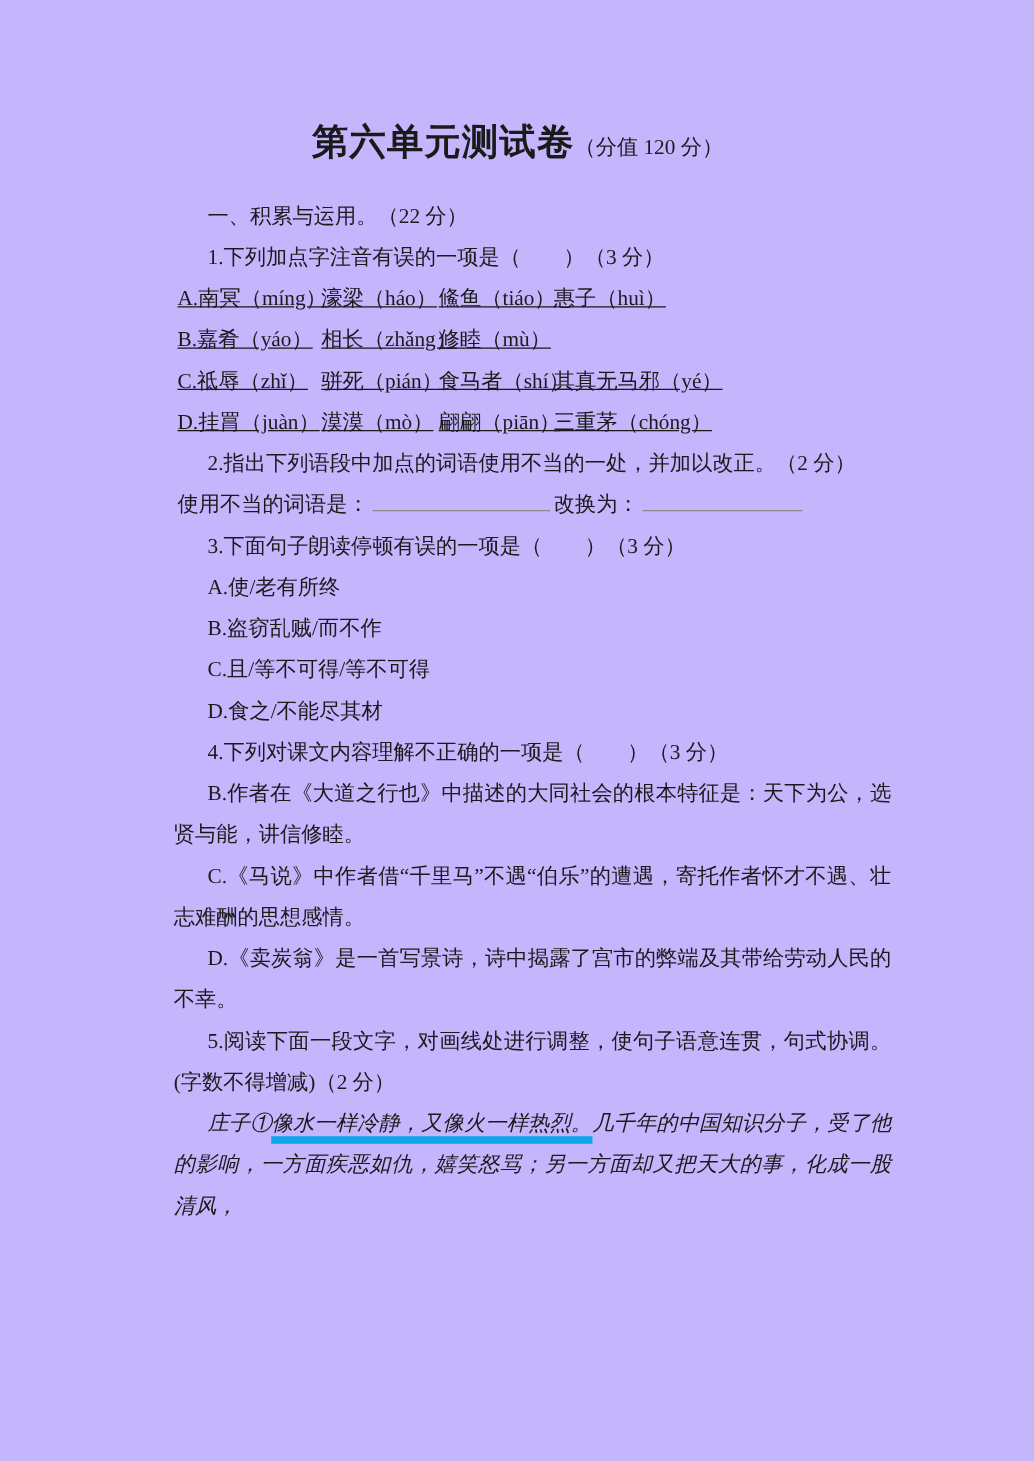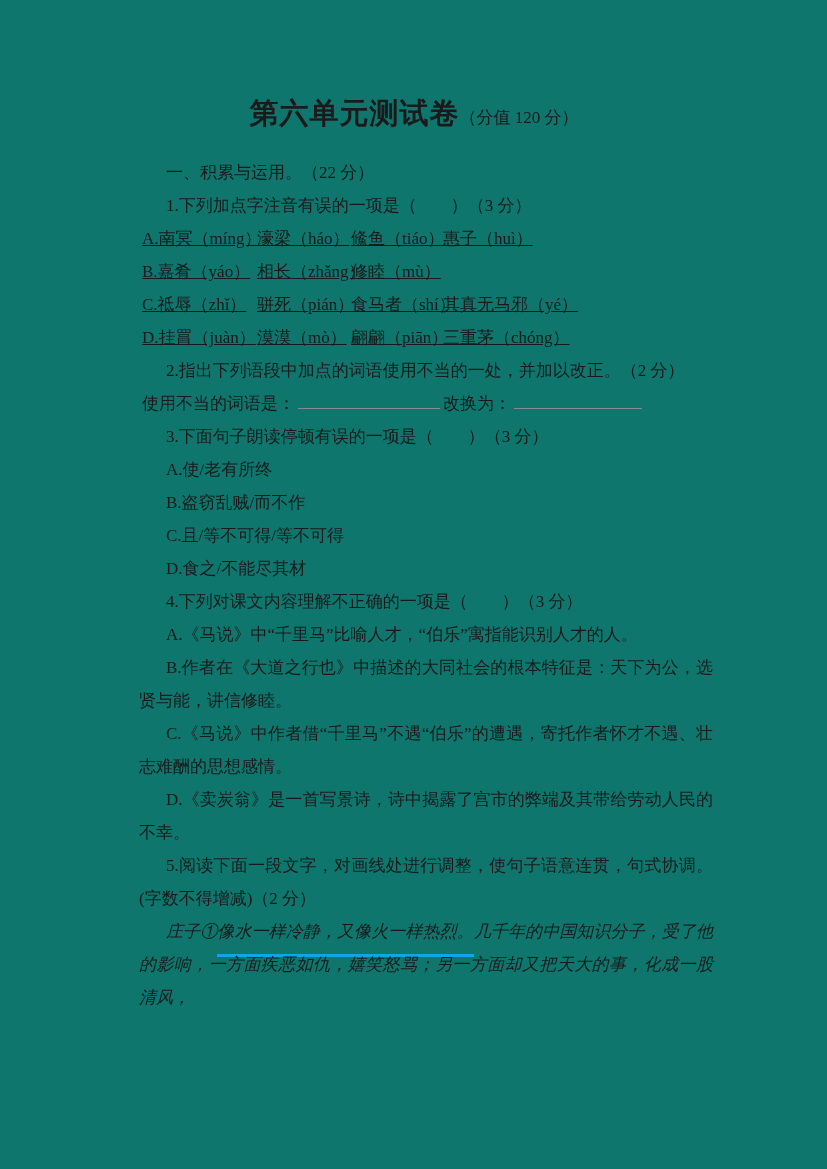--- a/index.html
+++ b/index.html
@@ -2,21 +2,21 @@
 <html lang="zh"><head>
 <meta charset="utf-8">
 <style>
   html, body { margin: 0; padding: 0; }
   body { background: #ffffff; }
   .page {
     position: relative;
     width: 827px;
     height: 1169px;
     margin: 0 auto;
-    background: #0f766e;
+    background: #c4b5fd;
     overflow: hidden;
     font-family: "Liberation Serif", "DejaVu Serif", serif;
     color: #1a1a1a;
     box-sizing: border-box;
     padding: 94px 114px 0 115px;
   }
   .doc-title {
     text-align: center;
     line-height: 36px;
     margin: 0 0 20px 0;
@@ -55,21 +55,21 @@
   }
   .blank {
     display: inline-block;
     border-bottom: 1.5px solid #8a8a8a;
     height: 15px;
     vertical-align: baseline;
     margin: 0 3px;
   }
   .blank.b1 { width: 142px; }
   .blank.b2 { width: 128px; }
-  .ul { border-bottom: 3px solid #0ea5e9; padding-bottom: 13px; }
+  .ul { border-bottom: 6px solid #0ea5e9; padding-bottom: 1px; }
 </style>
 </head>
 <body>
 
 <div class="page">
 
   <h1 class="doc-title"><span class="main">第六单元测试卷</span><span class="score-note">（分值 120 分）</span></h1>
 
   <p class="indent">一、积累与运用。（22 分）</p>
 
@@ -108,21 +108,20 @@
   <div>
     <p class="indent">3.下面句子朗读停顿有误的一项是（　　）（3 分）</p>
     <p class="indent">A.使/老有所终</p>
     <p class="indent">B.盗窃乱贼/而不作</p>
     <p class="indent">C.且/等不可得/等不可得</p>
     <p class="indent">D.食之/不能尽其材</p>
   </div>
 
   <div>
     <p class="indent">4.下列对课文内容理解不正确的一项是（　　）（3 分）</p>
-    <p class="indent">A.《马说》中“千里马”比喻人才，“伯乐”寓指能识别人才的人。</p>
     <p class="indent">B.作者在《大道之行也》中描述的大同社会的根本特征是：天下为公，选贤与能，讲信修睦。</p>
     <p class="indent">C.《马说》中作者借“千里马”不遇“伯乐”的遭遇，寄托作者怀才不遇、壮志难酬的思想感情。</p>
     <p class="indent">D.《卖炭翁》是一首写景诗，诗中揭露了宫市的弊端及其带给劳动人民的不幸。</p>
   </div>
 
   <div>
     <p class="indent">5.阅读下面一段文字，对画线处进行调整，使句子语意连贯，句式协调。(字数不得增减)（2 分）</p>
     <p class="indent kaiti"><span>庄子①</span><span class="ul">像水一样冷静，又像火一样热烈。</span><span>几千年的中国知识分子，受了他的影响，一方面疾恶如仇，嬉笑怒骂；另一方面却又把天大的事，化成一股清风，</span></p>
   </div>
 

